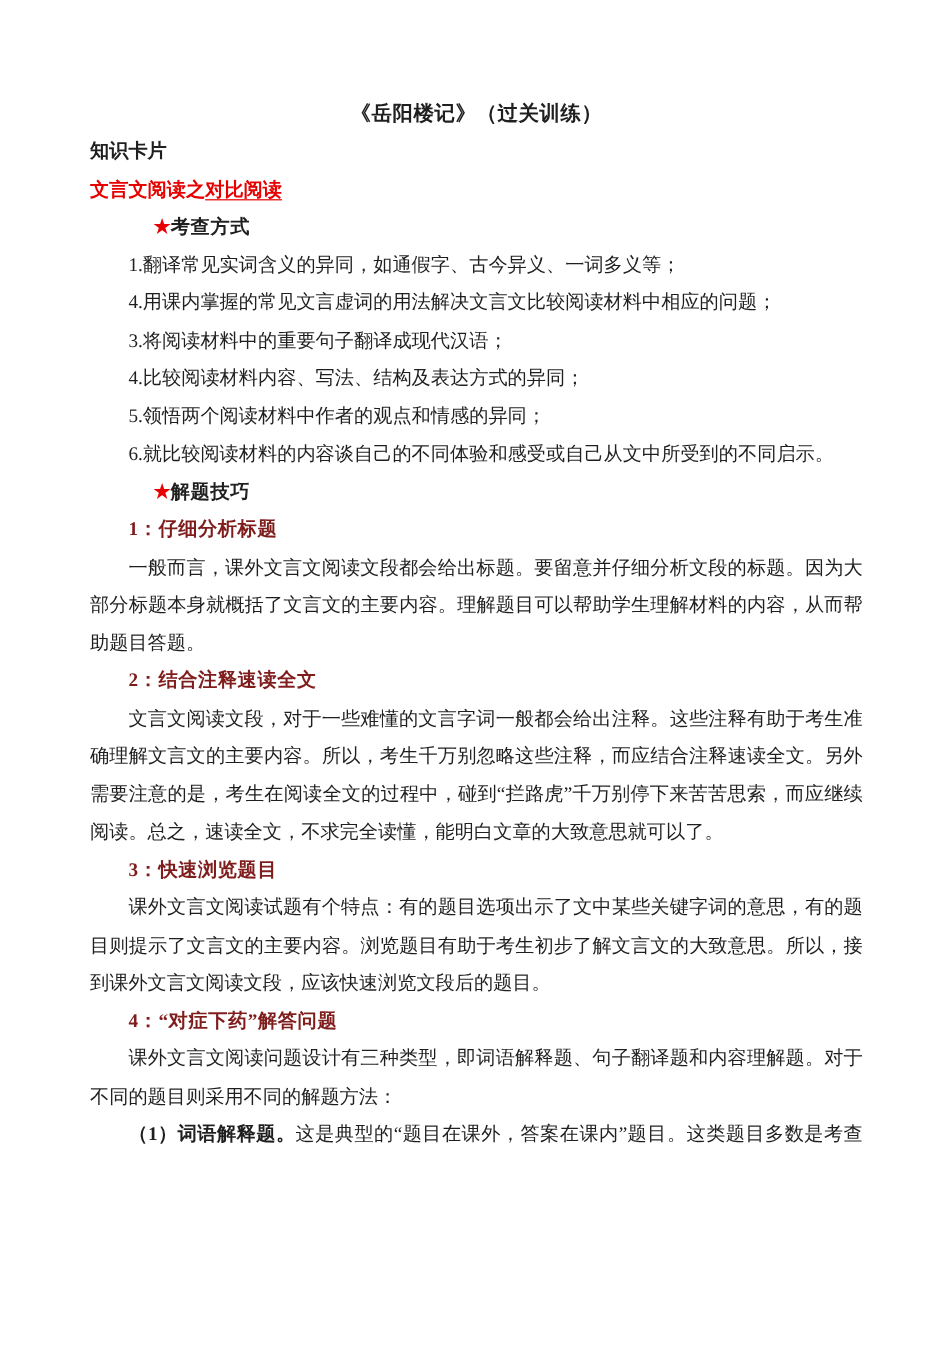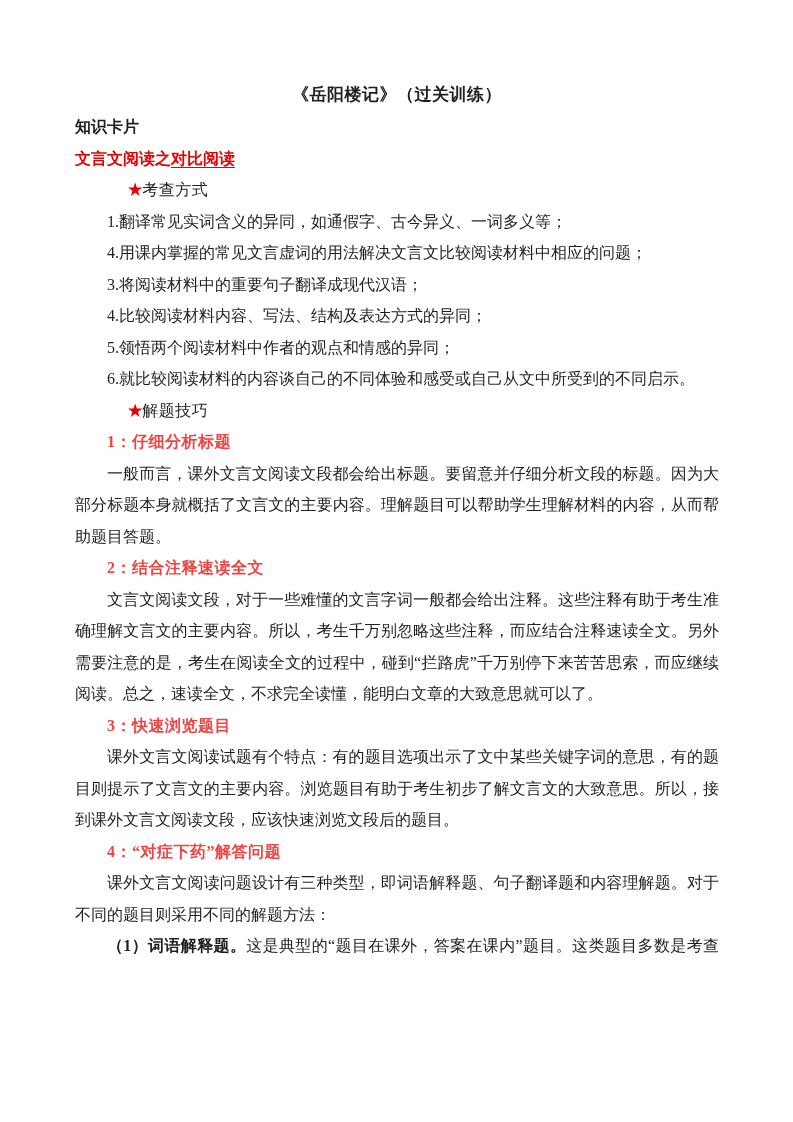--- a/index.html
+++ b/index.html
@@ -42,31 +42,31 @@
   }
   .star-head {
     padding-left: 53px;
     line-height: 31.5px;
   }
   .star-head .star {
     color: #e60000;
     font-weight: bold;
   }
   .star-head .star-label {
-    font-weight: normal;
+    font-weight: bold;
     letter-spacing: 0.5px;
   }
   .list-item {
     padding-left: 32px;
     line-height: 31.5px;
   }
   .tip-head {
     padding-left: 32px;
     line-height: 31.5px;
-    color: #ef4444;
+    color: #7f1d1d;
     font-weight: bold;
     letter-spacing: 0.5px;
   }
   .para {
     margin: 0;
     line-height: 31.5px;
     text-indent: 2em;
     text-align: justify;
   }
   .footer {

